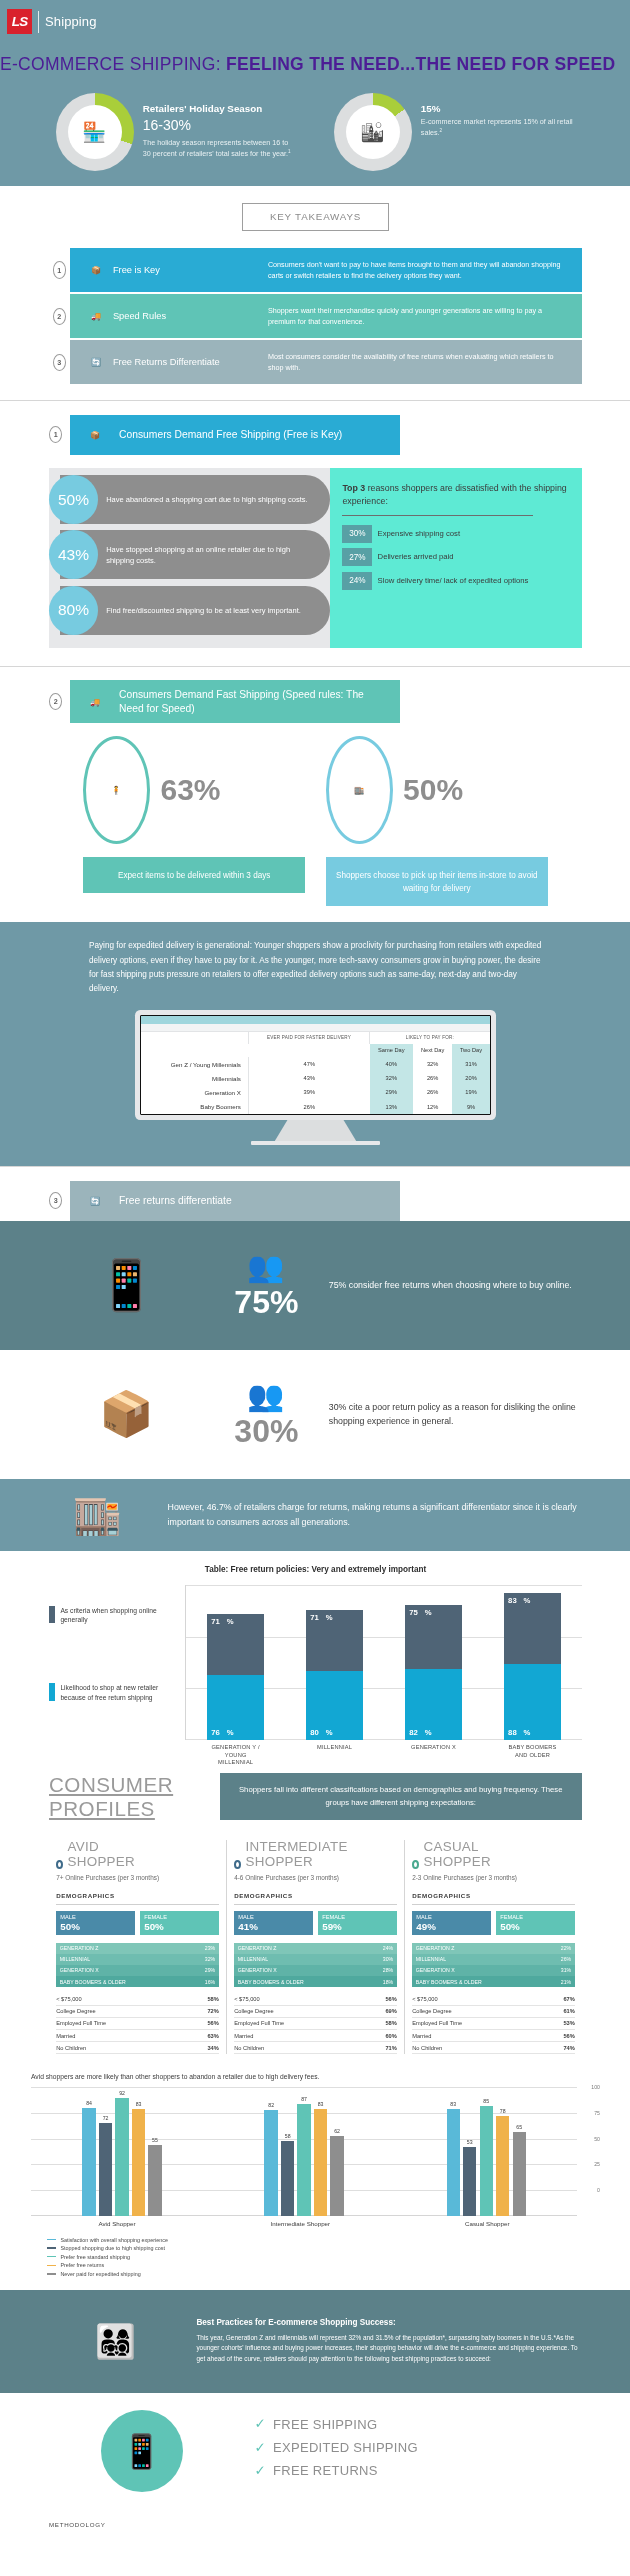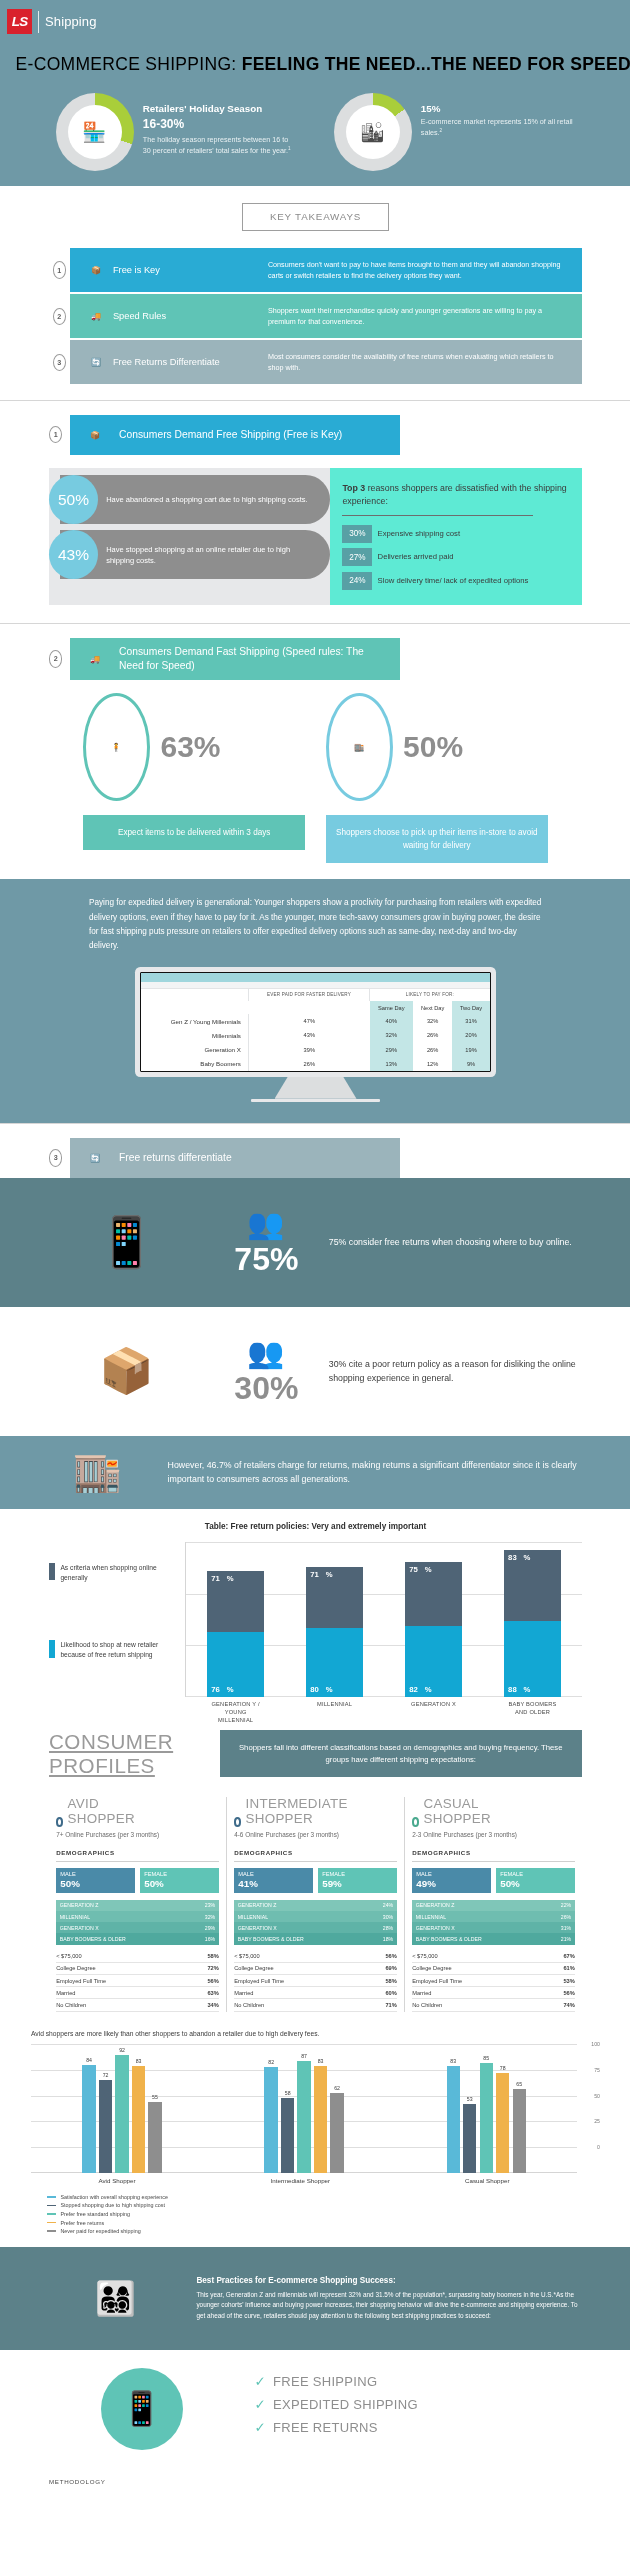--- a/index.html
+++ b/index.html
@@ -17,39 +17,39 @@
   .brandbar { display: flex; align-items: center; padding: 9.3px 0 0 7.2px; }
   .logo-mark {
     width: 25px; height: 25px; background: #d9212c; color: #fff;
     font-weight: bold; font-size: 13.4px; font-style: italic;
     display: flex; align-items: center; justify-content: center;
     letter-spacing: -0.5px; font-family: "Liberation Sans", sans-serif;
   }
   .logo-div { width: 0.5px; height: 21.6px; background: #ffffff; margin: 0 6.2px; opacity: .8; }
   .logo-text { color: #ffffff; font-size: 13px; letter-spacing: 0.1px; }
   .hero-title {
-    color: #000000; text-align: right; margin-top: 19.6px;
+    color: #4c1d95; text-align: left; margin-top: 19.6px;
     font-size: 17.5px; letter-spacing: 0.3px; white-space: nowrap;
   }
   .hero-title .light { font-weight: 300; }
   .hero-title .bold  { font-weight: 700; }
 
   .hero-stats { display: flex; justify-content: center; gap: 36px; margin-top: 18.5px; padding: 0 31px; }
   .hero-stat { display: flex; align-items: flex-start; gap: 9.3px; width: 242px; }
   .donut {
     width: 78px; height: 78px; border-radius: 50%; flex: 0 0 78px;
     position: relative; display: flex; align-items: center; justify-content: center;
   }
   .donut-inner {
     width: 54px; height: 54px; border-radius: 50%; background: #ffffff;
     display: flex; align-items: center; justify-content: center; font-size: 19.6px;
   }
   .stat-copy { padding-top: 8.2px; }
   .stat-h { color: #ffffff; font-size: 9.8px; font-weight: 700; line-height: 1.35; }
-  .stat-n { color: #ffffff; font-size: 12px; font-weight: 700; line-height: 1.5; }
+  .stat-n { color: #ffffff; font-size: 14px; font-weight: 400; line-height: 1.5; }
   .stat-p { color: #e9f1f3; font-size: 7.2px; line-height: 1.55; margin-top: 1.5px; font-weight: 300; }
   sup { font-size: 4.6px; vertical-align: super; }
 
   
   .kt-wrap { padding: 17.5px 0 13.4px 0; background: #fff; }
   .kt-title {
     width: 147px; margin: 0 auto; border: 0.5px solid #9e9e9e; text-align: center;
     padding: 7.2px 0; color: #8a8a8a; font-size: 9.8px; letter-spacing: 0.8px;
   }
   .kt-rows { margin-top: 17.5px; padding: 0 49px; }
@@ -336,20 +336,26 @@
           <div class="pill-circle">50%</div>
           <div class="pill-text">Have abandoned a shopping cart due to high shipping costs.</div>
         </div>
       </div>
       <div class="pill-row">
         <div class="pill">
           <div class="pill-circle">43%</div>
           <div class="pill-text">Have stopped shopping at an online retailer due to high shipping costs.</div>
         </div>
       </div>
+      <div class="pill-row">
+        <div class="pill">
+          <div class="pill-circle">80%</div>
+          <div class="pill-text">Find free/discounted shipping to be at least very important.</div>
+        </div>
+      </div>
     </div>
 
     <div class="free-right">
       <div class="top3">
         <b>Top 3</b><span> reasons shoppers are dissatisfied with the shipping experience:</span>
       </div>
       <div class="top3-rule"></div>
 
       <div class="top3-item">
         <div class="top3-pct">30%</div>

